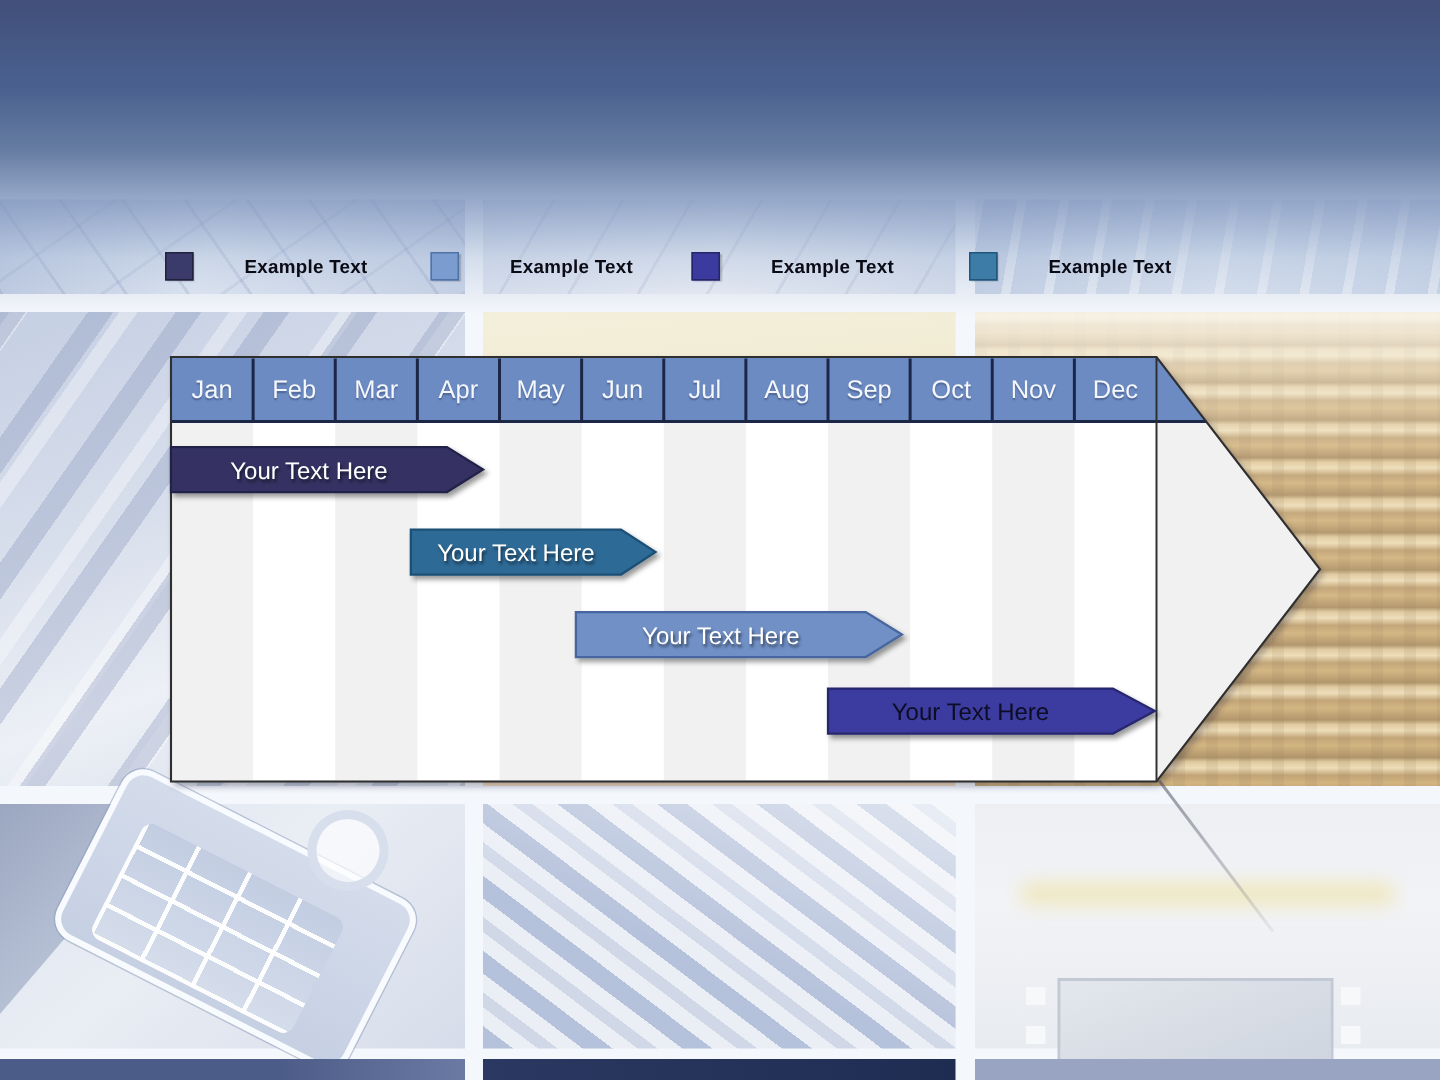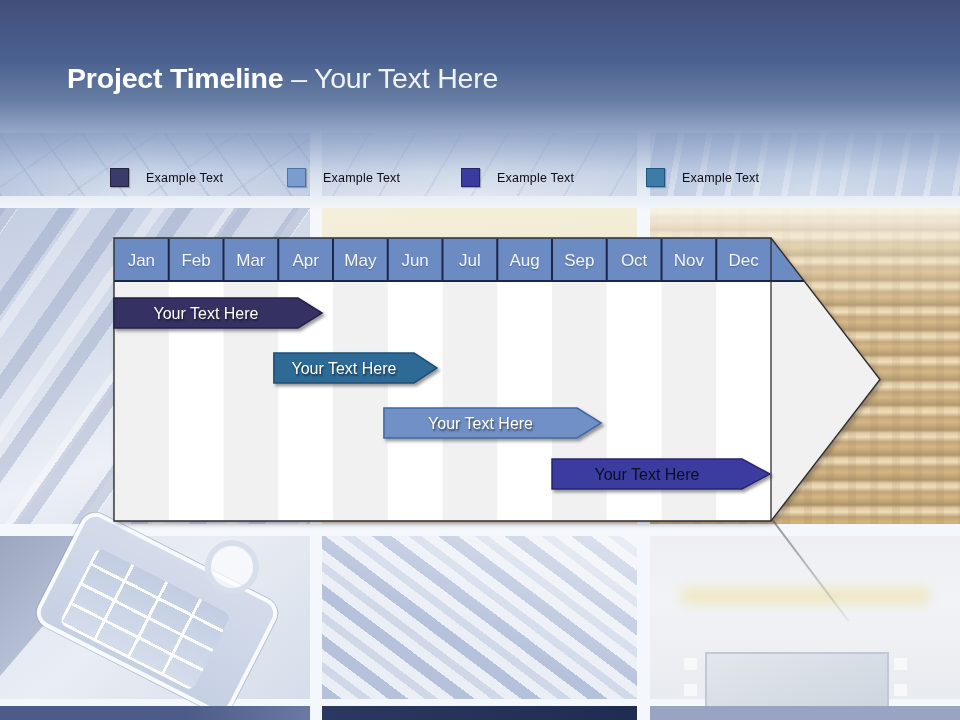--- a/index.html
+++ b/index.html
@@ -70,21 +70,21 @@
   
   .title{position:absolute;left:67px;top:60px;z-index:3;color:#FFFFFF;font-size:28.5px;
     line-height:36px;white-space:nowrap;letter-spacing:-0.2px;cursor:default;}
   .t-bold{font-weight:700;}
   .t-reg{font-weight:400;color:#EFF3FA;}
   
   #legend{position:absolute;left:0;top:0;width:960px;height:0;z-index:3;}
   .legend-item{position:absolute;top:168px;display:flex;align-items:center;}
   .legend-swatch{width:19px;height:19px;border:1px solid;box-sizing:border-box;
     box-shadow:1px 1px 1px rgba(0,0,0,.25);}
-  .legend-label{margin-left:17px;font-size:12.5px;font-weight:400;color:#0B0B16;letter-spacing:.2px;}
+  .legend-label{margin-left:34px;font-size:12.5px;font-weight:700;color:#0B0B16;letter-spacing:.2px;}
   
   #timeline-svg{position:absolute;left:0;top:0;z-index:2;}
   .month-label{font-family:"Liberation Sans",sans-serif;font-size:17px;
     text-shadow:0 1px 1px rgba(20,30,60,.35);}
   .bar-label{font-family:"Liberation Sans",sans-serif;font-size:16px;}
   .bar-label.light{text-shadow:1px 2px 2px rgba(0,0,0,.55);}
 </style>
 </head>
 <body>
 
@@ -109,23 +109,20 @@
     <div class="atm-btns left"></div>
     <div class="atm-btns right"></div>
   </div>
   <div class="refl refl-left"></div>
   <div class="refl refl-mid"></div>
   <div class="refl refl-right"></div>
   <div class="shadow-diagonal"></div>
 
   <div class="top-gradient"></div>
 
-  <div class="title">
-    <span class="t-bold">Project Timeline</span><span class="t-reg"> – Your Text Here</span>
-  </div>
 
   <div id="legend">
       <div class="legend-item" style="left: 110px;">
         <span class="legend-swatch" style="background: rgb(58, 58, 107); border-color: rgb(34, 34, 63);"></span>
         <span class="legend-label" style="color: rgb(11, 11, 22);">Example Text</span>
       </div>
       <div class="legend-item" style="left: 287px;">
         <span class="legend-swatch" style="background: rgb(123, 156, 206); border-color: rgb(79, 114, 168);"></span>
         <span class="legend-label" style="color: rgb(11, 11, 22);">Example Text</span>
       </div>

